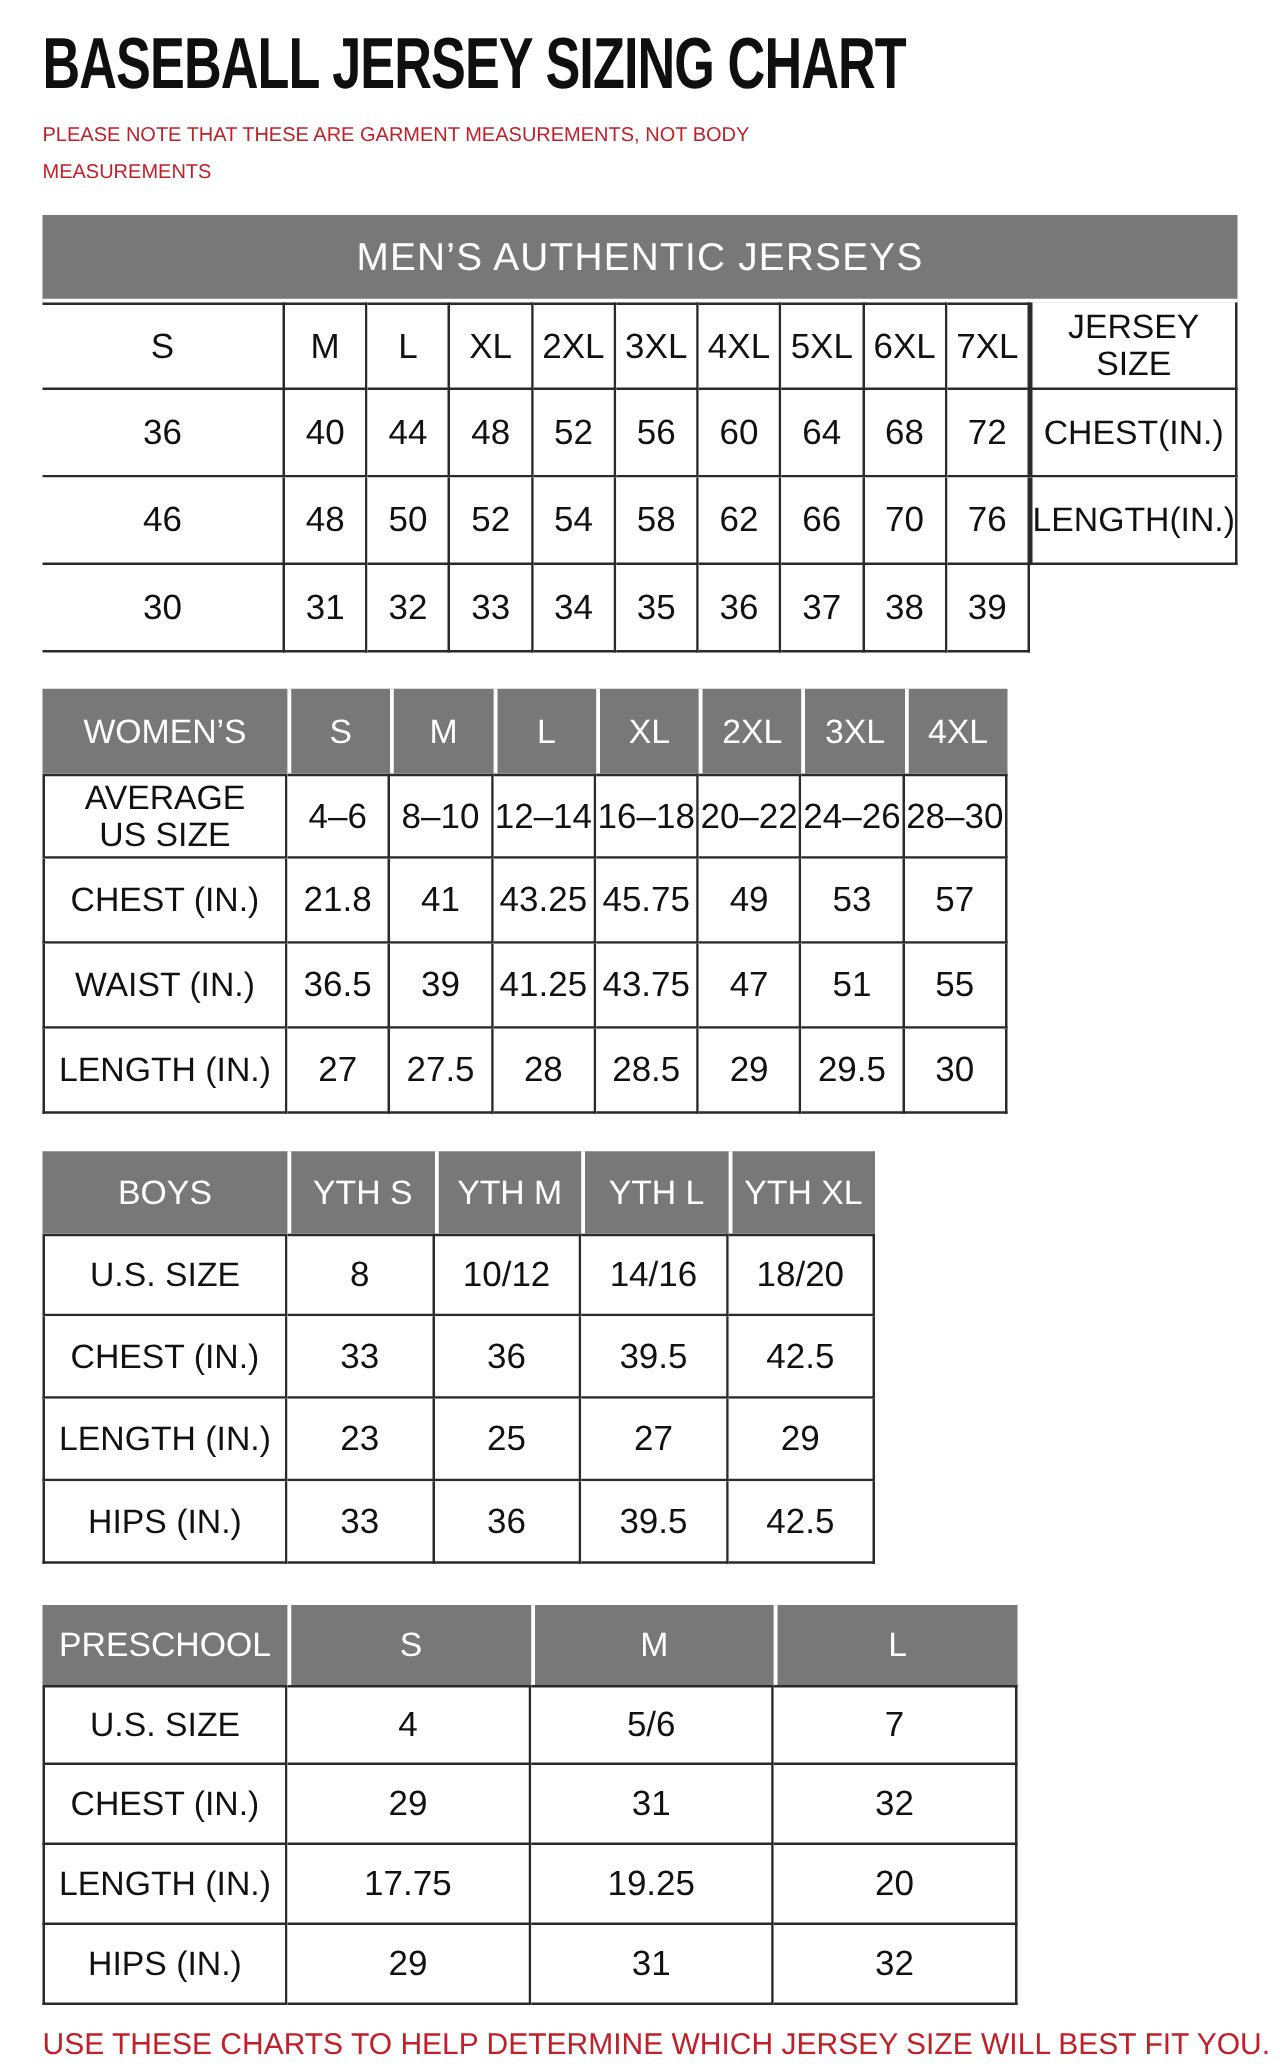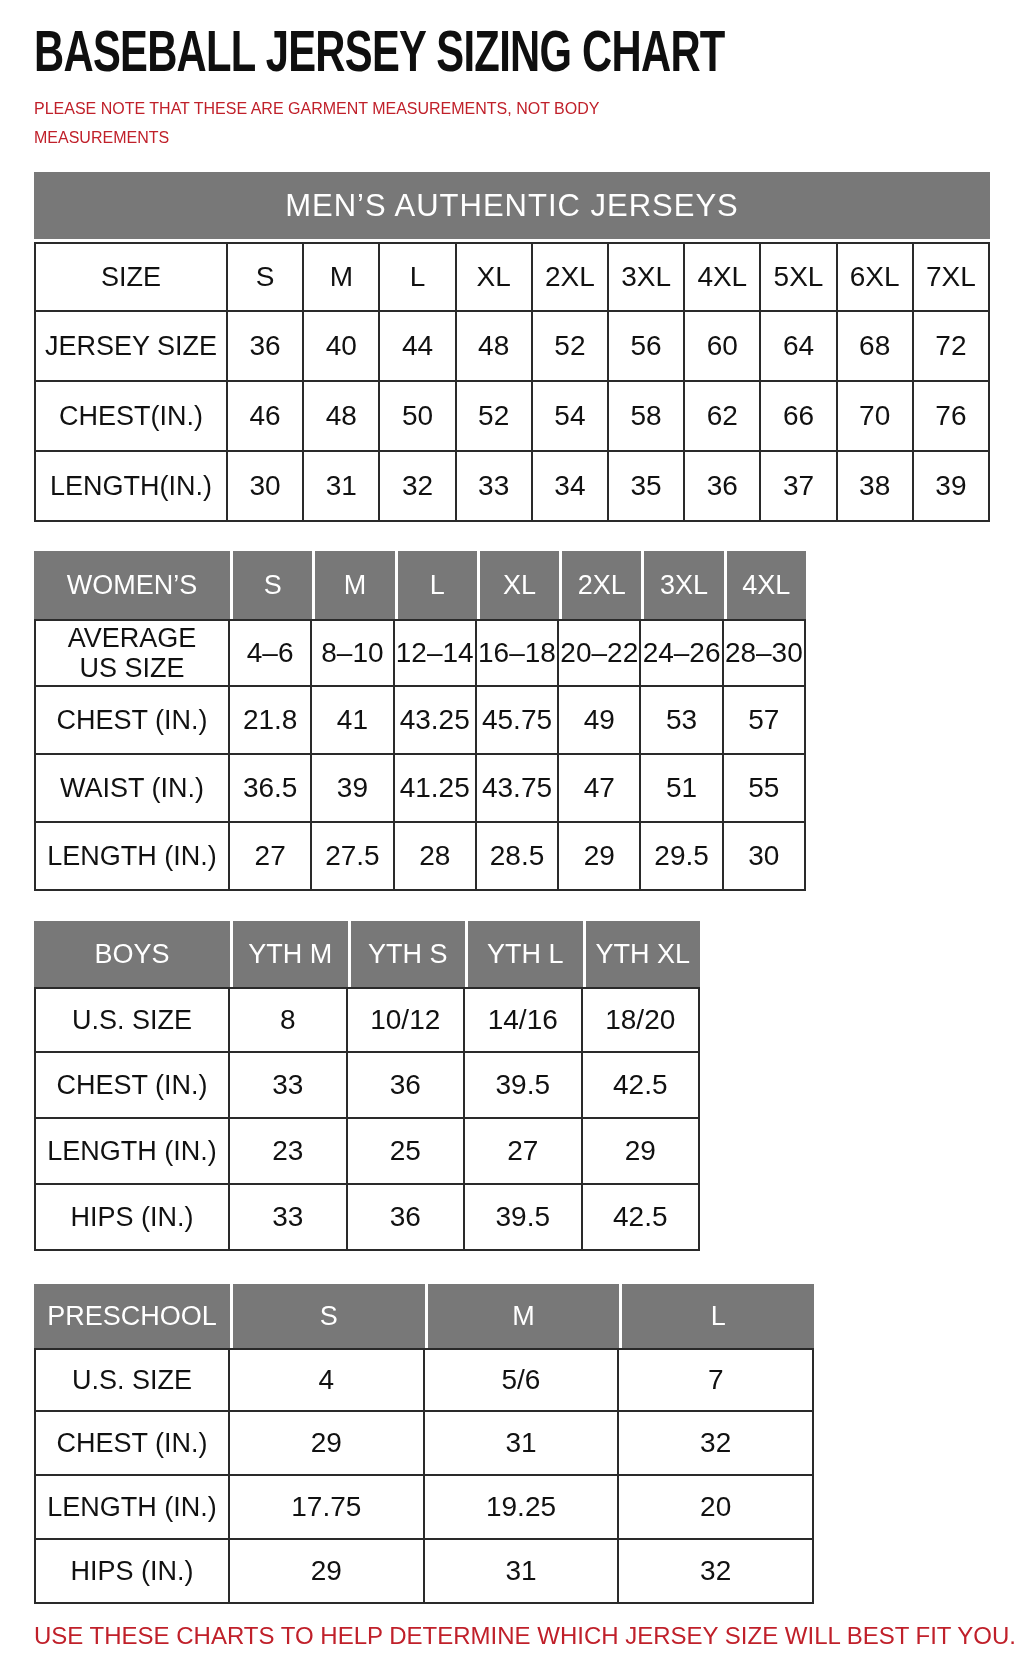--- a/index.html
+++ b/index.html
@@ -61,21 +61,20 @@
 </head>
 <body>
 
 <h1 class="title">BASEBALL JERSEY SIZING CHART</h1>
 
 <p class="note">PLEASE NOTE THAT THESE ARE GARMENT MEASUREMENTS, NOT BODY
 MEASUREMENTS</p>
 
 <div class="grid mens">
     <div class="cell banner">MEN’S AUTHENTIC JERSEYS</div>
-    <div class="cell c lbl top">SIZE</div>
     <div class="cell c top">S</div>
     <div class="cell c top">M</div>
     <div class="cell c top">L</div>
     <div class="cell c top">XL</div>
     <div class="cell c top">2XL</div>
     <div class="cell c top">3XL</div>
     <div class="cell c top">4XL</div>
     <div class="cell c top">5XL</div>
     <div class="cell c top">6XL</div>
     <div class="cell c top">7XL</div>
@@ -153,22 +152,22 @@
     <div class="cell c">27.5</div>
     <div class="cell c">28</div>
     <div class="cell c">28.5</div>
     <div class="cell c">29</div>
     <div class="cell c">29.5</div>
     <div class="cell c">30</div>
   </div>
 
 <div class="grid boys">
     <div class="cell h first">BOYS</div>
+    <div class="cell h">YTH S</div>
     <div class="cell h">YTH M</div>
-    <div class="cell h">YTH S</div>
     <div class="cell h">YTH L</div>
     <div class="cell h">YTH XL</div>
     <div class="cell c lbl top">U.S. SIZE</div>
     <div class="cell c top">8</div>
     <div class="cell c top">10/12</div>
     <div class="cell c top">14/16</div>
     <div class="cell c top">18/20</div>
     <div class="cell c lbl">CHEST (IN.)</div>
     <div class="cell c">33</div>
     <div class="cell c">36</div>

